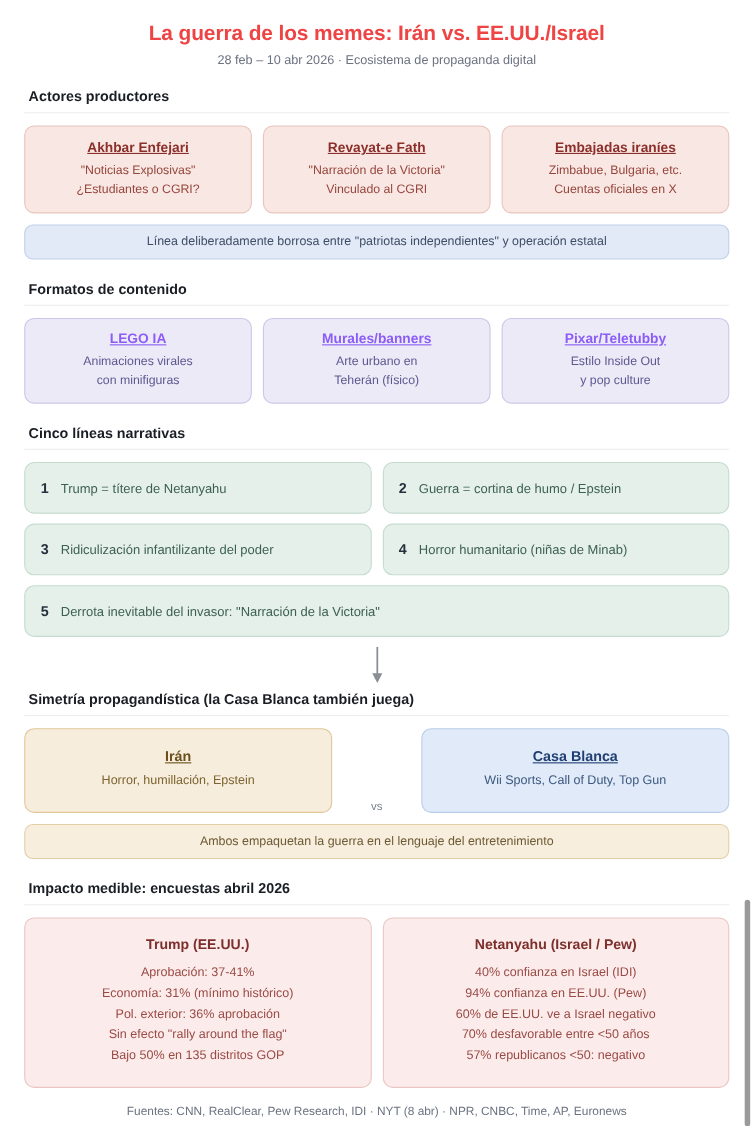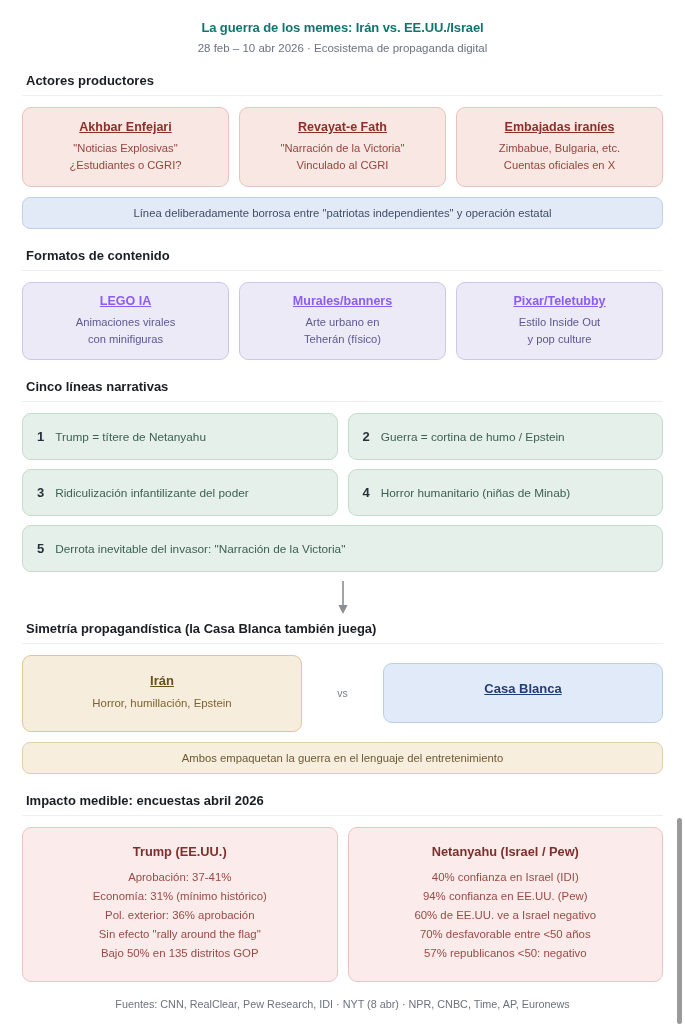--- a/index.html
+++ b/index.html
@@ -21,23 +21,23 @@
     box-sizing: border-box;
     width: 685px;
   }
 
   
   .header {
     text-align: center;
     padding-top: 20px;
   }
   .title {
-    font-size: 13px;
+    font-size: 19px;
     font-weight: bold;
-    color: #0f766e;
+    color: #ef4444;
     letter-spacing: -0.1px;
   }
   .subtitle {
     font-size: 11.5px;
     color: #6b7280;
     margin-top: 7px;
   }
 
   
   .section {
@@ -143,21 +143,21 @@
   
   .arrow-wrap {
     display: flex;
     justify-content: center;
     margin: 8px 0 4px 0;
   }
 
   
   .vs-row {
     display: flex;
-    align-items: center;
+    align-items: flex-end;
     gap: 16px;
   }
   .vs-card {
     flex: 1 1 0;
     border-radius: 9px;
     text-align: center;
     padding: 17px 10px 19px 10px;
     box-sizing: border-box;
   }
   .vs-card .card-title { font-size: 13px; font-weight: bold; margin-bottom: 7px; }
@@ -351,20 +351,21 @@
       <div class="vs-row">
         <div class="vs-card iran">
           <div class="card-title">Irán</div>
           <div class="card-line">Horror, humillación, Epstein</div>
         </div>
 
         <div class="vs-label">vs</div>
 
         <div class="vs-card usa">
           <div class="card-title">Casa Blanca</div>
+          <div class="card-line">Wii Sports, Call of Duty, Top Gun</div>
         </div>
       </div>
 
       <div class="banner tan">Ambos empaquetan la guerra en el lenguaje del entretenimiento</div>
     </div>
   </div>
 
   <div class="section">
     <div class="section-head">Impacto medible: encuestas abril 2026</div>
     <div class="section-body">

